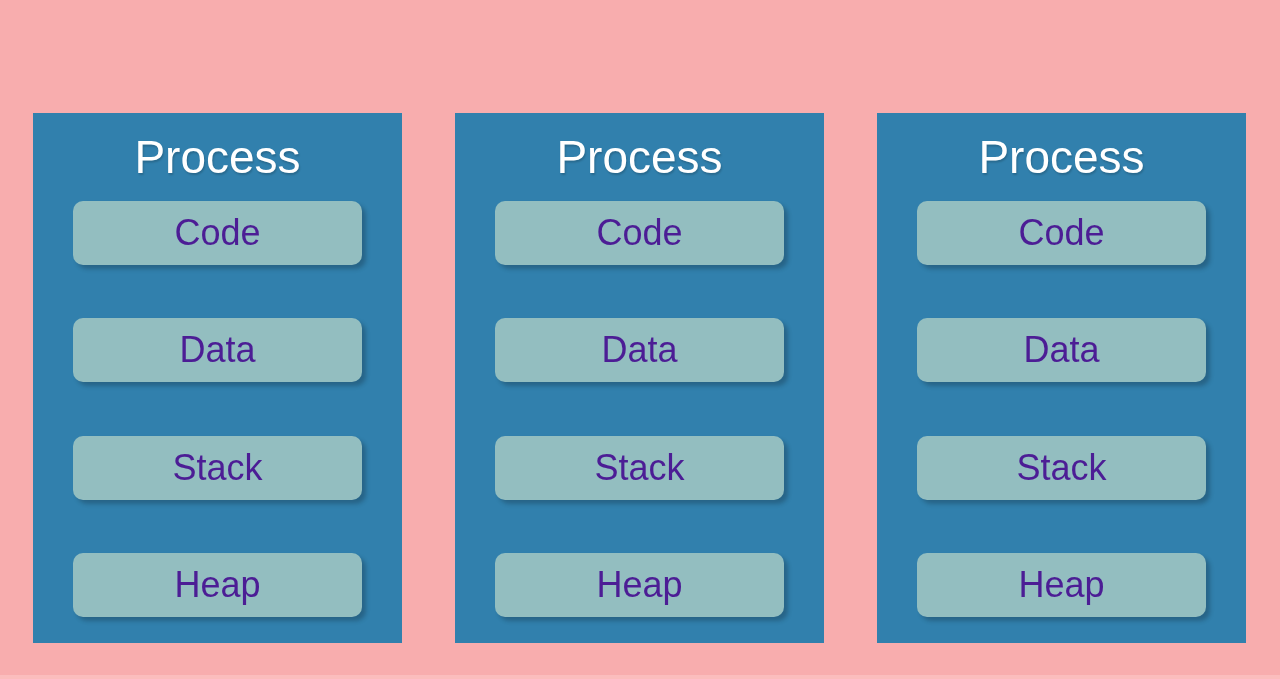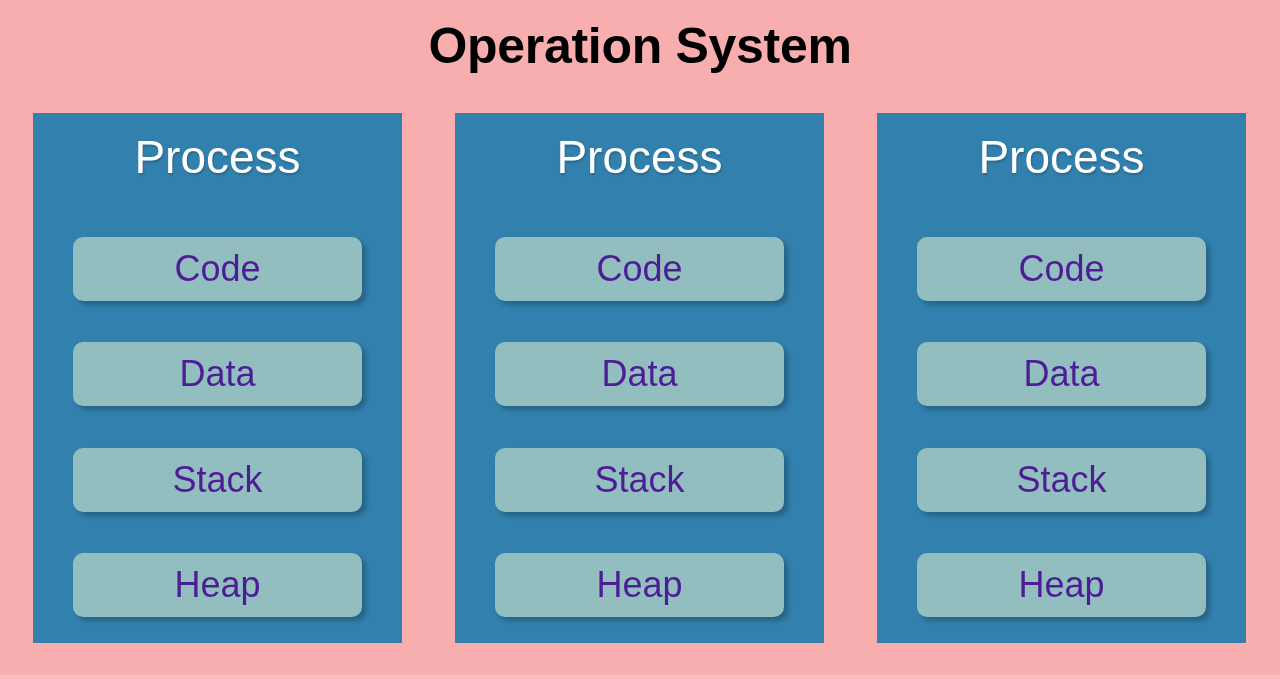--- a/index.html
+++ b/index.html
@@ -47,21 +47,20 @@
   }
   .process-card {
     width: 369px;
     background: #3180ad;
     border-radius: 0;
     display: flex;
     flex-direction: column;
     align-items: center;
     box-sizing: border-box;
     padding: 16px 40px 22px 40px;
-    gap: 36px;
   }
   .process-heading {
     font-size: 46px;
     font-weight: normal;
     color: #ffffff;
     line-height: 1.25;
     text-align: center;
     margin: 0 0 14px 0;
     text-shadow: 1px 2px 2px rgba(0, 0, 0, 0.18);
     white-space: nowrap;
@@ -100,21 +99,20 @@
     width: 1280px;
     height: 4px;
     background: #fbbdbd;
   }
 </style>
 </head>
 <body>
 
 <div id="canvas">
 
-  <div id="diagram-title">Operation System</div>
 
   <div id="process-row">
 
     <div class="process-card">
       <div class="process-heading">Process</div>
       <div class="segment-list">
         <div class="segment-box">
           <span class="segment-label">Code</span>
         </div>
         <div class="segment-box">

